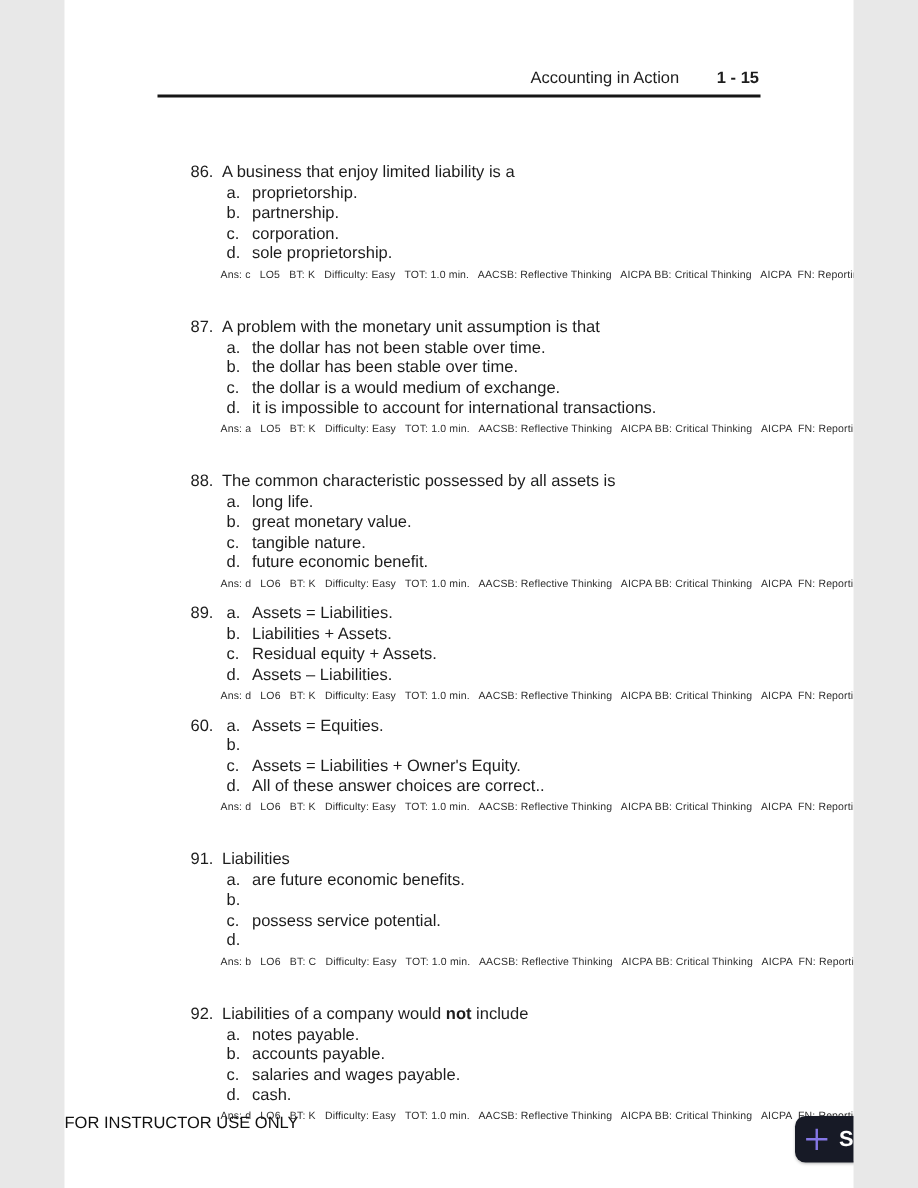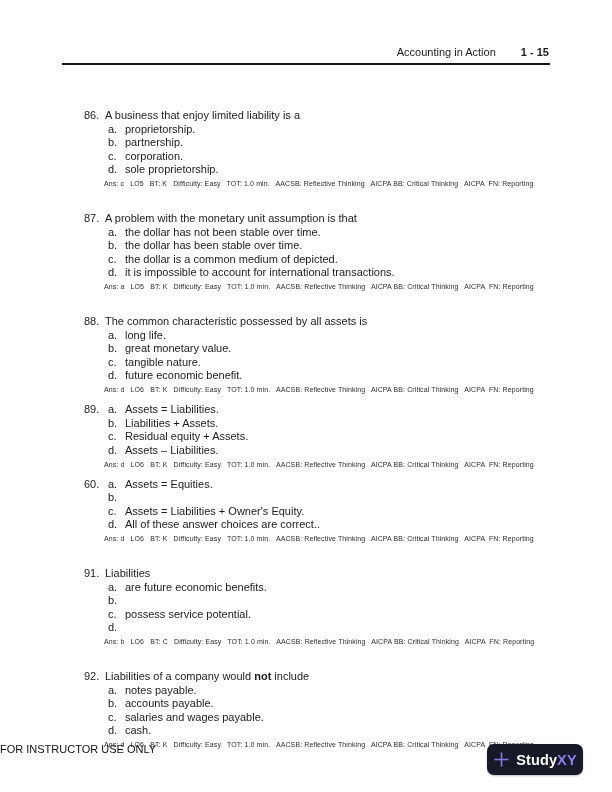--- a/index.html
+++ b/index.html
@@ -1,18 +1,18 @@
 <!DOCTYPE html>
 <html><head>
 <meta charset="utf-8">
 <style>
   html,body{margin:0;padding:0;background:#e8e8e8;}
   .page{
     position:relative;
-    width:612px;height:792px;
+    width:526px;height:792px;
     background:#ffffff;
     font-family:"Liberation Sans", sans-serif;
     color:#1d1d1d;
     overflow:hidden;
     margin:0 auto;
   }
   
   .header-text{
     position:absolute;top:46px;left:62px;right:63px;
     text-align:right;font-size:11px;line-height:13px;color:#1d1d1d;
@@ -98,21 +98,21 @@
         <div class="q-option">
           <span class="opt-letter">a.</span>
           <span class="opt-text">the dollar has not been stable over time.</span>
         </div>
         <div class="q-option">
           <span class="opt-letter">b.</span>
           <span class="opt-text">the dollar has been stable over time.</span>
         </div>
         <div class="q-option">
           <span class="opt-letter">c.</span>
-          <span class="opt-text">the dollar is a common medium of depicted.</span>
+          <span class="opt-text">the dollar is a would medium of exchange.</span>
         </div>
         <div class="q-option">
           <span class="opt-letter">d.</span>
           <span class="opt-text">it is impossible to account for international transactions.</span>
         </div>
         <div class="q-ans">Ans: a   LO5   BT: K   Difficulty: Easy   TOT: 1.0 min.   AACSB: Reflective Thinking   AICPA BB: Critical Thinking   AICPA  FN: Reporting</div>
       </div>
       <div class="question-block">
         <div class="q-num">88.</div>
         <div class="q-stem"><span>The common characteristic possessed by all assets is</span><span class="bold"></span><span></span></div>

